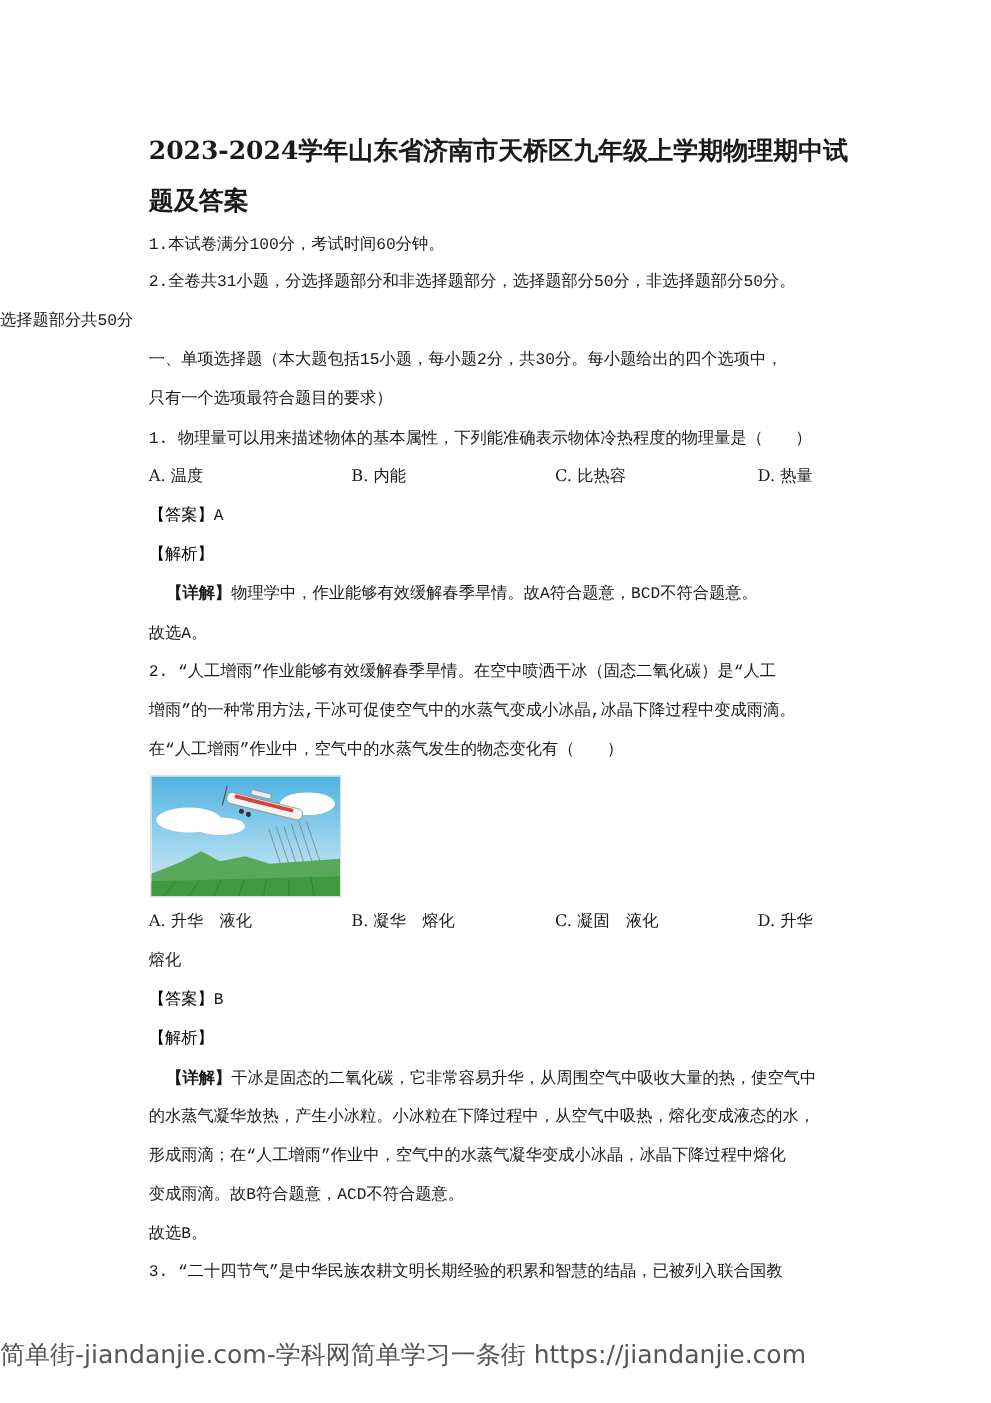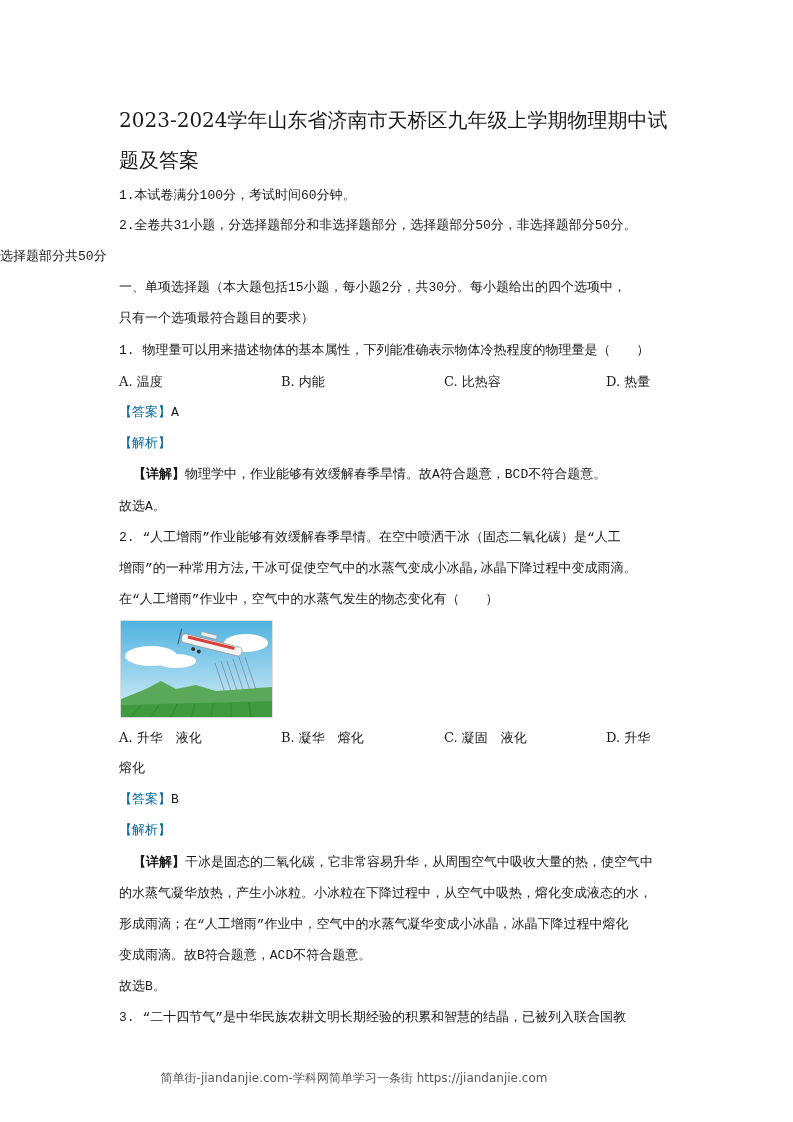--- a/index.html
+++ b/index.html
@@ -1,25 +1,25 @@
 <!DOCTYPE html>
 <html><head>
 <meta charset="utf-8">
 <style>
   html, body { margin: 0; padding: 0; background: #ffffff; }
   body { width: 793px; height: 1122px; position: relative; overflow: hidden; font-family: "DejaVu Serif", "Liberation Serif", serif; color: #1a1a1a; }
-  .title { position: absolute; left: 119px; top: 100px; width: 560px; font-size: 20px; font-weight: normal; line-height: 40px; font-family: "DejaVu Serif", "Liberation Serif", serif; letter-spacing: 0px; }
+  .title { position: absolute; left: 119px; top: 100px; width: 560px; font-size: 20px; font-weight: bold; line-height: 40px; font-family: "DejaVu Serif", "Liberation Serif", serif; letter-spacing: 0px; }
   .line { position: absolute; left: 119px; font-size: 13px; line-height: 20px; white-space: nowrap; font-family: Liberation Mono, monospace; }
   .center { left: 0; width: 793px; text-align: left; }
-  .bracket { color: #0369a1; text-align: center; }
+  .bracket { color: #000000; text-align: center; }
   .bracket-dark { color: #1a1a1a; font-weight: bold; margin-left: 14px; }
   .opts { position: absolute; left: 119px; width: 560px; font-size: 13px; line-height: 20px; white-space: nowrap; }
   .opt { position: absolute; top: 0; }
   .figure { position: absolute; left: 120px; top: 620px; width: 151px; height: 96px; overflow: hidden; border: 1px solid #ddd; }
-  .footer { position: absolute; left: 0; width: 708px; top: 1070px; text-align: center; font-family: "DejaVu Sans", "Liberation Sans", sans-serif; font-size: 12px; color: #555; }
+  .footer { position: absolute; left: 0; width: 708px; top: 1070px; text-align: left; font-family: "DejaVu Sans", "Liberation Sans", sans-serif; font-size: 20px; color: #555; }
 </style>
 </head>
 <body>
 
 <div class="title">2023-2024学年山东省济南市天桥区九年级上学期物理期中试题及答案</div>
 
 <div class="line" style="top:186px">1.本试卷满分100分，考试时间60分钟。</div>
 <div class="line" style="top:216px">2.全卷共31小题，分选择题部分和非选择题部分，选择题部分50分，非选择题部分50分。</div>
 <div class="line center" style="top:247px">选择题部分共50分</div>
 

